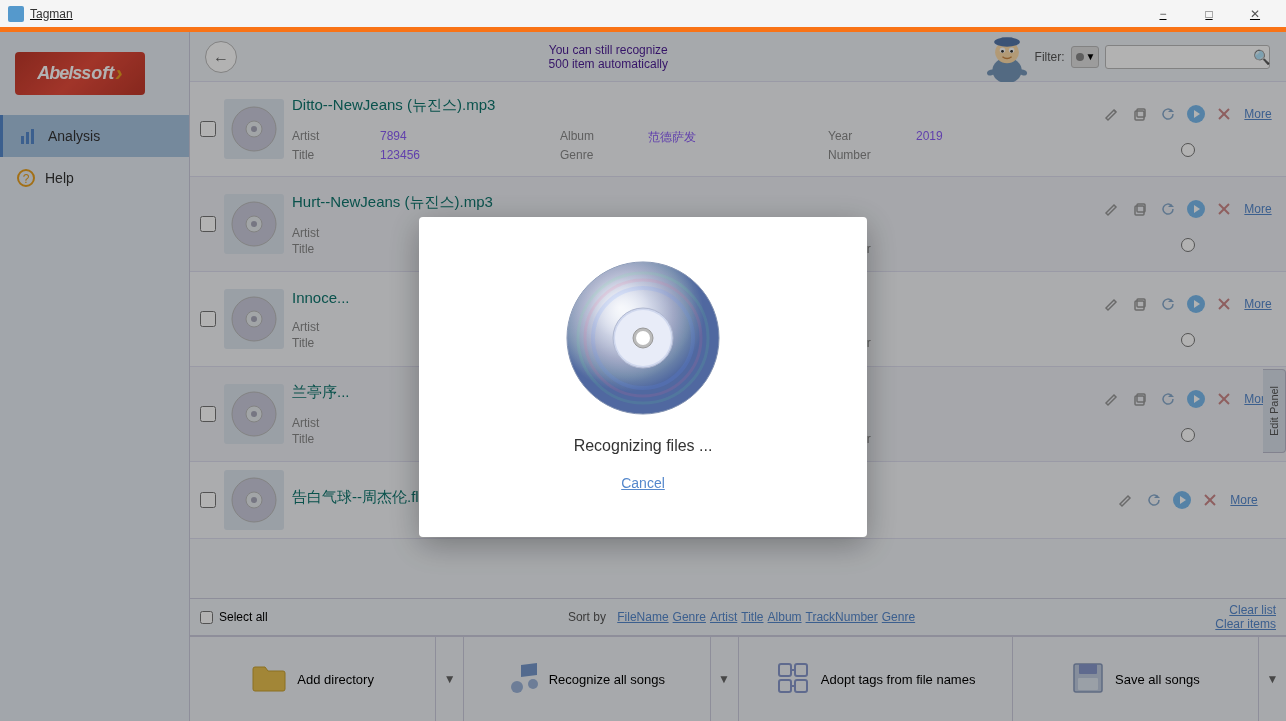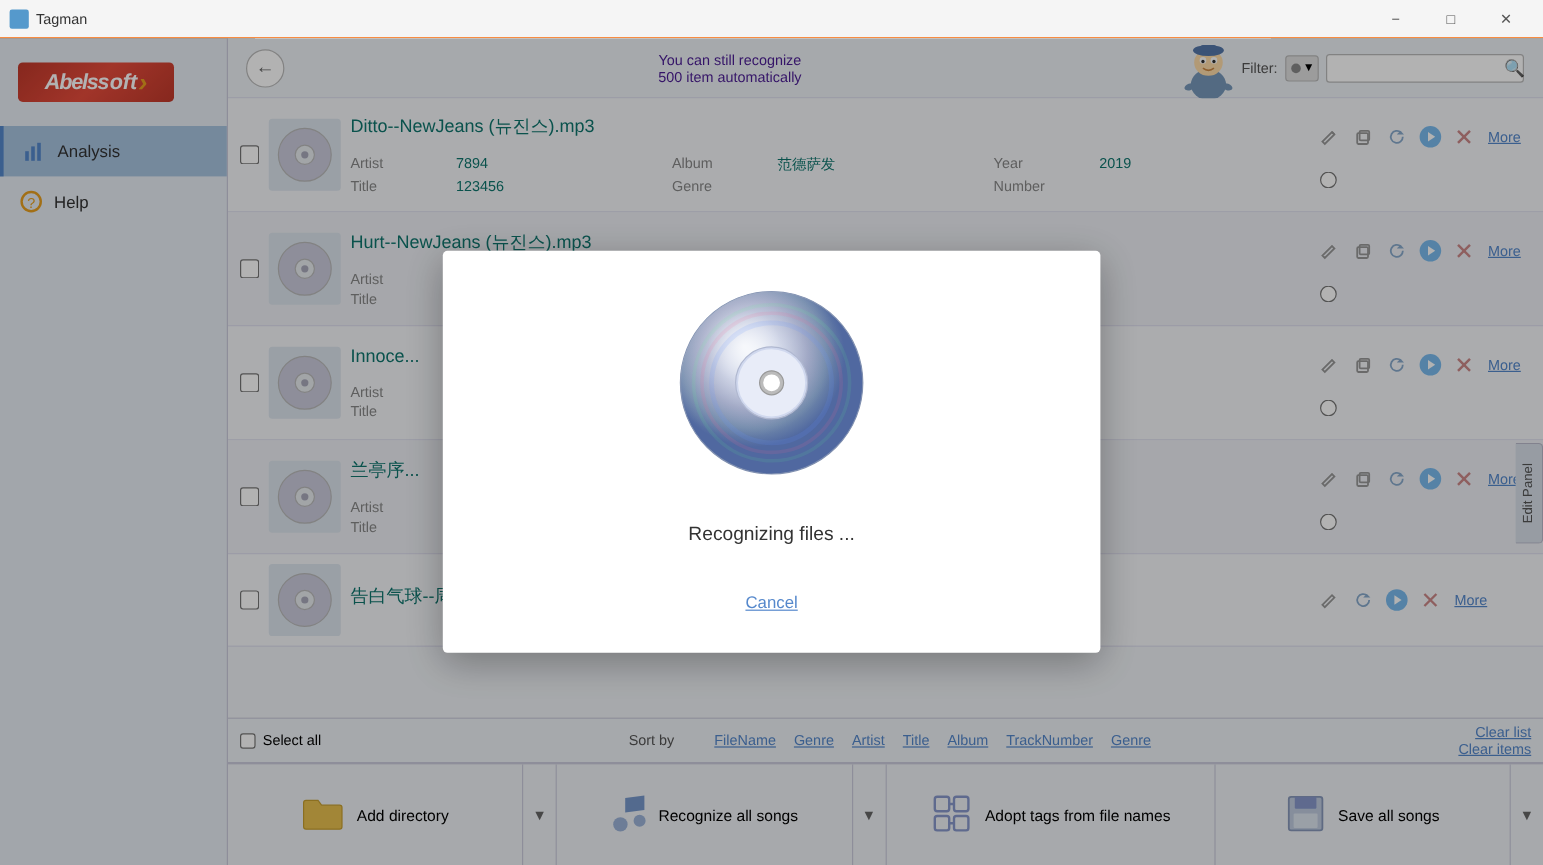--- a/index.html
+++ b/index.html
@@ -5,22 +5,23 @@
     * { box-sizing: border-box; margin: 0; padding: 0; }
     body { font-family: 'Segoe UI', Arial, sans-serif; font-size: 13px; background: #f0f0f0; width: 1286px; height: 721px; overflow: hidden; }
 
     
     .titlebar {
       background: #f5f5f5;
       height: 32px;
       display: flex;
       align-items: center;
       padding: 0 8px;
-      border-bottom: 1px solid #f97316;
+      border-bottom: 5px solid #f97316;
       user-select: none;
+      text-decoration: underline;
     }
     .titlebar-icon { width: 16px; height: 16px; background: #5599cc; border-radius: 2px; margin-right: 6px; }
     .titlebar-title { font-size: 12px; color: #333; flex: 1; }
     .titlebar-controls { display: flex; gap: 0; }
     .titlebar-btn {
       width: 46px; height: 32px;
       display: flex; align-items: center; justify-content: center;
       cursor: pointer; font-size: 12px; color: #555;
     }
 
@@ -33,21 +34,21 @@
       background: #e8eef5;
       display: flex;
       flex-direction: column;
       padding-top: 10px;
       border-right: 1px solid #ccd;
     }
     .logo-area {
       display: flex; align-items: center; padding: 10px 15px 20px;
     }
     .logo-img {
-      width: 130px; height: 33px;
+      width: 130px; height: 43px;
       background: linear-gradient(135deg, #c0392b 0%, #e74c3c 50%, #c0392b 100%);
       border-radius: 4px;
       display: flex; align-items: center; justify-content: center;
       color: white; font-size: 18px; font-weight: bold; font-style: italic;
       position: relative; overflow: hidden;
     }
 
     .sidebar-item {
       display: flex; align-items: center;
       padding: 10px 15px;
@@ -133,47 +134,47 @@
     .song-checkbox { width: 16px; height: 16px; cursor: pointer; }
     .song-thumb {
       width: 60px; height: 60px;
       background: #dde5ee;
       border-radius: 3px;
       display: flex; align-items: center; justify-content: center;
       flex-shrink: 0;
     }
     .song-filename { color: #0f766e; font-size: 15px; font-weight: 500; margin-bottom: 6px; }
     .meta-label { color: #888; }
-    .meta-value { color: #0f766e; }
+    .meta-value { color: #8b5cf6; }
     .action-icon-btn {
       width: 24px; height: 24px;
       display: flex; align-items: center; justify-content: center;
       cursor: pointer; border-radius: 3px; font-size: 12px;
     }
     .more-btn {
       color: #5588cc; font-size: 12px; cursor: pointer; text-decoration: underline; margin-left: 4px;
     }
     .radio-btn { width: 14px; height: 14px; cursor: pointer; margin-left: 4px; }
 
     
-    .song-right { display: flex; flex-direction: column; align-items: flex-start; gap: 17px; min-width: 180px; }
+    .song-right { display: flex; flex-direction: column; align-items: center; gap: 17px; min-width: 180px; }
     .song-right-top { display: flex; align-items: center; gap: 4px; }
     .song-right-bottom { display: flex; flex-direction: column; align-items: flex-end; font-size: 11px; color: #888; }
 
     
     .bottom-toolbar {
       border-top: 1px solid #ccd;
       background: #eef2f6;
       padding: 4px 10px;
       display: flex;
       align-items: center;
       justify-content: space-between;
     }
     .select-all-area { display: flex; align-items: center; gap: 6px; font-size: 12px; }
-    .sortby-area { display: flex; align-items: center; gap: 15px; font-size: 12px; color: #555; }
+    .sortby-area { display: flex; align-items: center; gap: 4px; font-size: 12px; color: #555; }
     .sort-link { color: #5588cc; text-decoration: underline; cursor: pointer; }
     .right-links { display: flex; flex-direction: column; align-items: flex-end; font-size: 12px; }
     .action-link { color: #5588cc; text-decoration: underline; cursor: pointer; }
 
     
     .bottom-buttons {
       display: flex;
       border-top: 2px solid #ccd;
       background: #f0f3f7;
       height: 86px;
@@ -214,28 +215,28 @@
       position: fixed;
       top: 32px; left: 0; right: 0; bottom: 0;
       background: rgba(0,0,0,0.3);
       display: flex; align-items: center; justify-content: center;
       z-index: 100;
     }
     .modal-dialog {
       background: white;
       border-radius: 4px;
       box-shadow: 0 8px 32px rgba(0,0,0,0.3);
-      width: 548px;
+      width: 448px;
       min-height: 320px;
       display: flex;
       flex-direction: column;
       align-items: center;
       justify-content: center;
       padding: 30px;
-      gap: 35px;
+      gap: 16px;
     }
     .modal-status { font-size: 16px; color: #333; text-align: center; }
     .modal-cancel-btn {
       color: #5588cc;
       text-decoration: underline;
       cursor: pointer;
       font-size: 14px;
       background: none;
       border: none;
       padding: 4px 8px;

